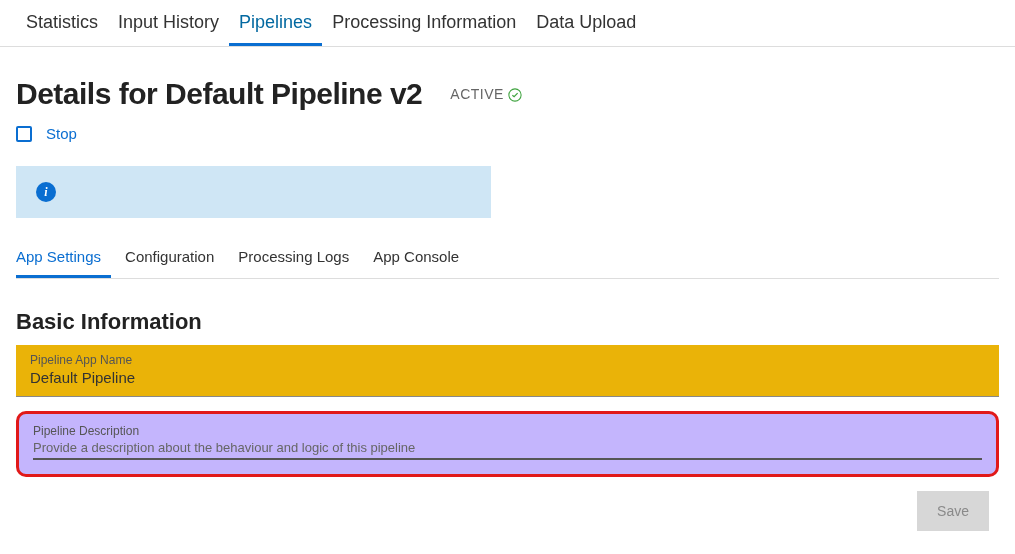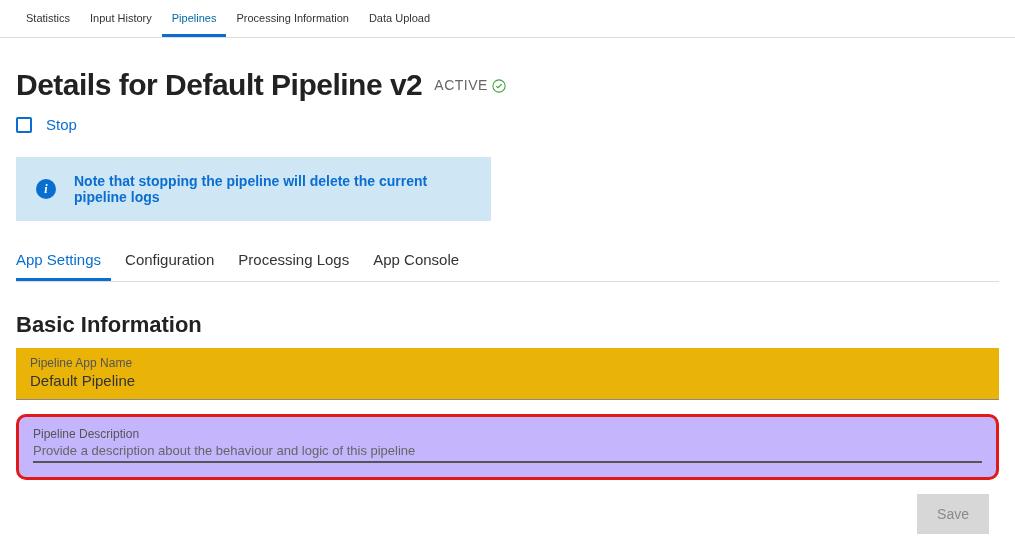--- a/index.html
+++ b/index.html
@@ -1,24 +1,24 @@
 <!DOCTYPE html>
 <html><head>
 <meta charset="utf-8">
 <style>
   * { box-sizing: border-box; margin: 0; padding: 0; }
   body { font-family: Arial, Helvetica, sans-serif; font-size: 14px; color: #222; background: #fff; width: 1015px; }
   
   .top-tabs { display: flex; gap: 0; padding: 8px 16px 0 16px; border-bottom: 1px solid #ddd; }
-  .top-tab { padding: 4px 10px 10px 10px; color: #333; cursor: pointer; font-size: 11px; }
+  .top-tab { padding: 4px 10px 10px 10px; color: #333; cursor: pointer; font-size: 18px; }
   .top-tab.active { color: #0369a1; border-bottom: 3px solid #0a6ed1; }
   
   .main { padding: 20px 16px 10px 16px; }
   
-  .title-row { display: flex; align-items: center; gap: 12px; margin-top: 10px; margin-bottom: 14px; }
+  .title-row { display: flex; align-items: center; gap: 28px; margin-top: 10px; margin-bottom: 14px; }
   .page-title { font-size: 30px; font-weight: 700; color: #222; letter-spacing: -0.5px; }
   .status-text { font-size: 14px; color: #666; letter-spacing: 0.5px; }
   .status-check { color: #3fa33f; display: inline-flex; vertical-align: middle; }
   
   .stop-row { display: flex; align-items: center; gap: 14px; margin-bottom: 24px; }
   .stop-box { width: 16px; height: 16px; border: 2px solid #0a6ed1; border-radius: 2px; display: inline-block; }
   .stop-label { color: #0a6ed1; font-size: 15px; cursor: pointer; }
   
   .info-note { background: #cfe6f5; display: flex; align-items: center; gap: 18px; padding: 16px 20px; width: 475px; margin-bottom: 26px; }
   .info-circle { width: 20px; height: 20px; border-radius: 50%; background: #0a6ed1; color: #fff; display: flex; align-items: center; justify-content: center; font-family: Georgia, serif; font-style: italic; font-size: 12px; font-weight: bold; flex-shrink: 0; }
@@ -71,21 +71,20 @@
     </span>
   </div>
 
   <div class="stop-row">
     <span class="stop-box"></span>
     <span class="stop-label">Stop</span>
   </div>
 
   <div class="info-note">
     <span class="info-circle">i</span>
-    <span class="info-text">Note that stopping the pipeline will delete the current pipeline logs</span>
   </div>
 
   <div class="sub-tabs">
     <div class="sub-tab active">App Settings</div>
     <div class="sub-tab">Configuration</div>
     <div class="sub-tab">Processing Logs</div>
     <div class="sub-tab">App Console</div>
   </div>
 
   <h2 class="section-heading">Basic Information</h2>

